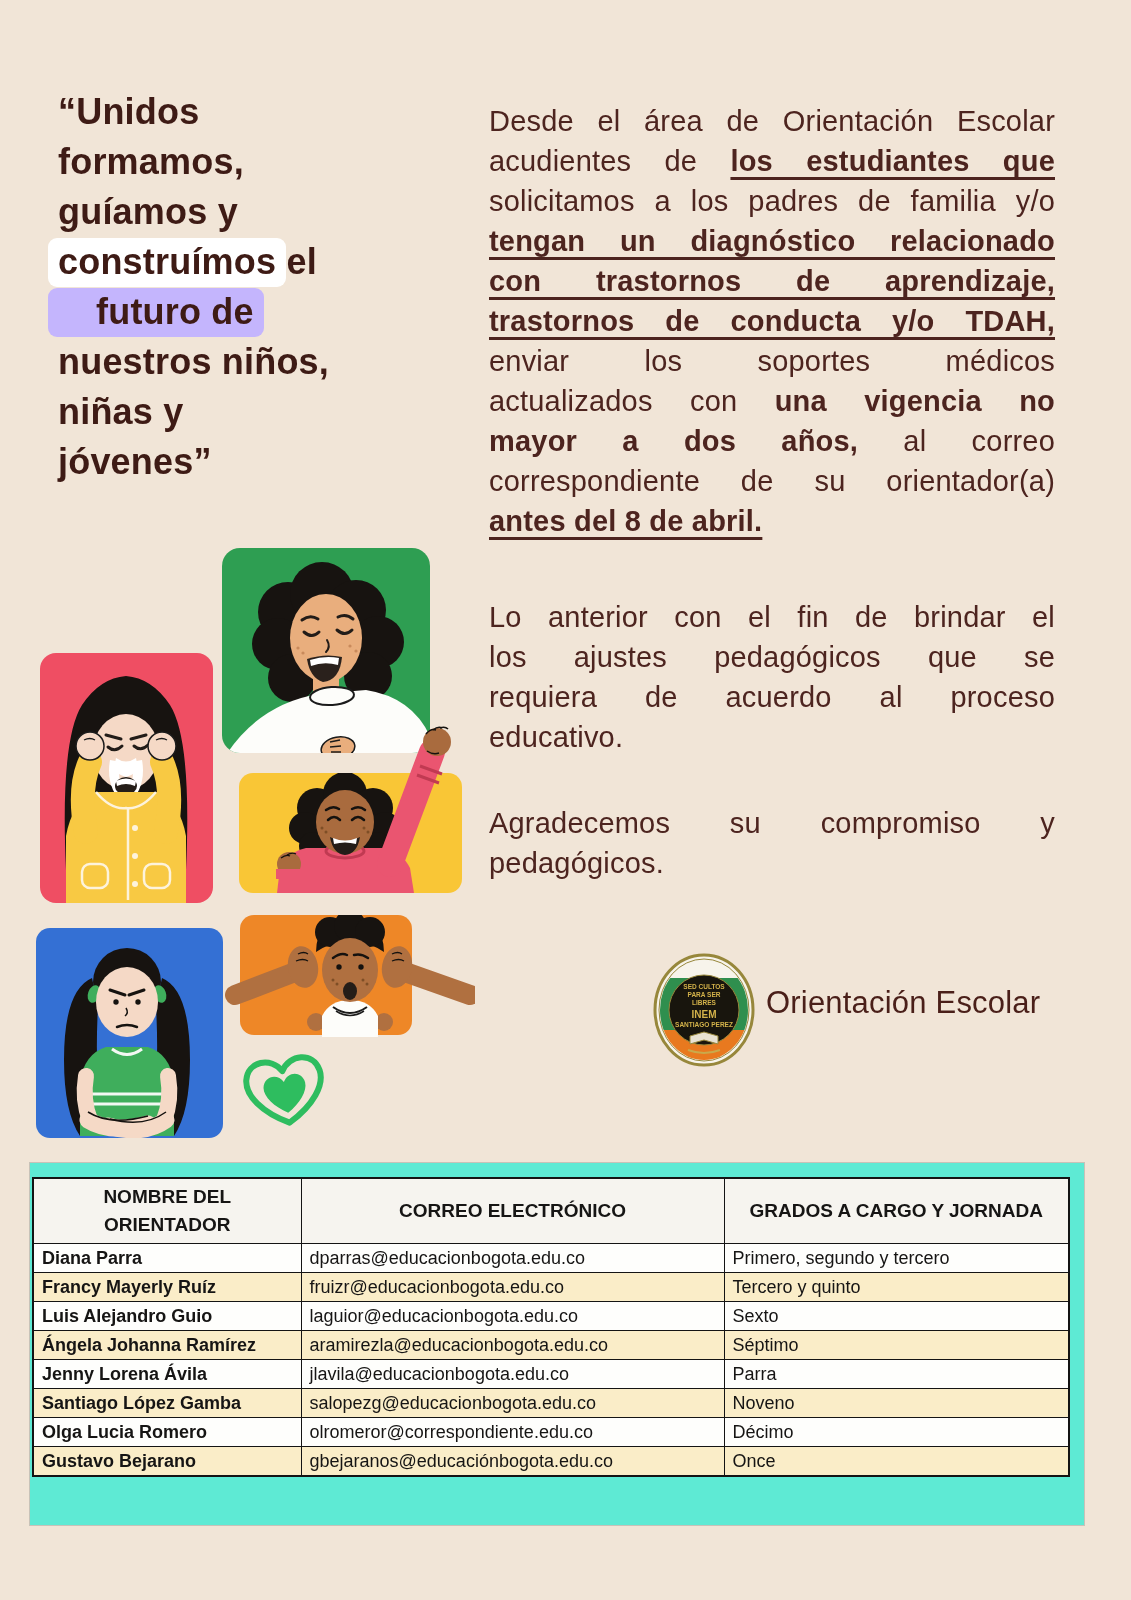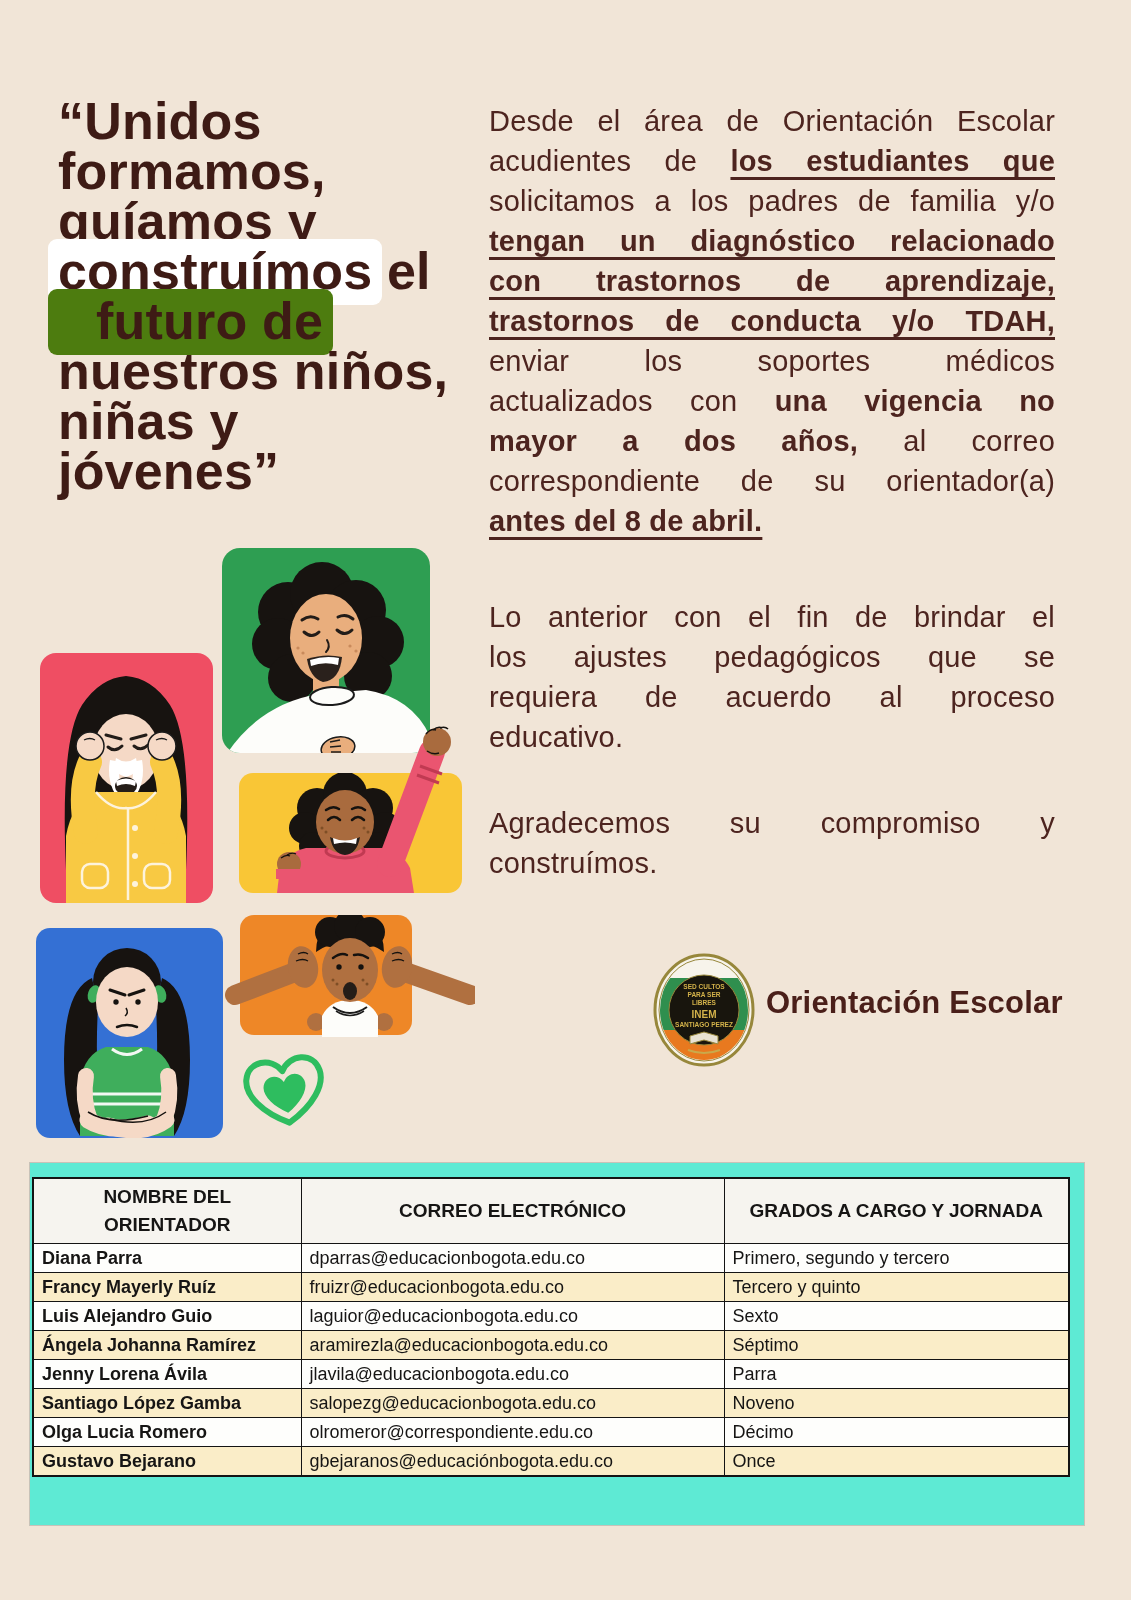--- a/index.html
+++ b/index.html
@@ -1,39 +1,39 @@
 <!DOCTYPE html>
 <html><head>
 <meta charset="utf-8">
 <style>
   html,body{margin:0;padding:0;}
   .page{position:relative;width:1131px;height:1600px;background:#F1E5D7;
         font-family:"Liberation Sans","DejaVu Sans",sans-serif;overflow:hidden;}
 
   
-  .quote{position:absolute;left:58px;top:96px;width:412px;
-         font-size:52px;line-height:50px;font-weight:700;letter-spacing:.2px;}
+  .quote{position:absolute;left:58px;top:87px;width:412px;
+         font-size:36px;line-height:50px;font-weight:700;letter-spacing:.2px;}
   .qline{white-space:nowrap;}
   .hl{border-radius:9px;padding:3px 10px 5px;margin:0 -10px;}
 
   
   .body-text{position:absolute;left:483px;top:95px;width:578px;
              font-size:29px;line-height:40px;letter-spacing:.2px;}
   .para{margin:6px;}
   .para.p2{margin-top:56px;}
   .para.p3{margin-top:46px;}
   .bline{white-space:normal;}
   .bline.just{text-align:justify;text-align-last:justify;}
   .bline.last{text-align:left;}
   .b{font-weight:700;}
   .u{text-decoration:underline;text-decoration-thickness:3px;text-underline-offset:6px;}
 
   
   .logo{position:absolute;left:652px;top:952px;}
-  .brand-label{position:absolute;left:766px;top:985px;font-size:31px;font-weight:700;letter-spacing:.2px;}
+  .brand-label{position:absolute;left:766px;top:985px;font-size:31px;font-weight:400;letter-spacing:.2px;}
 
   
   .illus{position:absolute;left:30px;top:520px;}
 
   
   .table-wrap{position:absolute;left:29px;top:1162px;width:1056px;height:364px;
               background:#5eead4;border:1px solid #C8C2B8;box-sizing:border-box;
               padding:14px 2px 0;}
   .grid{border-collapse:collapse;width:1036px;table-layout:fixed;
         font-size:18px;color:#161514;border:2px solid #141414;}
@@ -47,21 +47,21 @@
 </head>
 <body>
 
 <div class="page" style="background: rgb(241, 229, 215);">
 
   <div class="quote" style="color: rgb(62, 27, 21);">
       <div class="qline">“Unidos</div>
       <div class="qline">formamos,</div>
       <div class="qline">guíamos y</div>
       <div class="qline"><span class="hl" style="background: #ffffff;">construímos</span> el</div>
-      <div class="qline"><span class="hl" style="background: #4d7c0f; padding-left: 48px;">futuro de</span></div>
+      <div class="qline"><span class="hl" style="background: #c4b5fd; padding-left: 48px;">futuro de</span></div>
       <div class="qline">nuestros niños,</div>
       <div class="qline">niñas y</div>
       <div class="qline">jóvenes”</div>
     </div>
 
   <div class="body-text" style="color: rgb(77, 36, 31);">
       <div class="para">
         <div class="bline just"><span>Desde el área de Orientación Escolar</span></div>
         <div class="bline just"><span>acudientes de </span><span class="b u">los estudiantes que</span></div>
         <div class="bline just"><span>solicitamos a los padres de familia y/o</span></div>
@@ -75,21 +75,21 @@
         <div class="bline last"><span class="b u">antes del 8 de abril.</span></div>
       </div>
       <div class="para p2">
         <div class="bline just"><span>Lo anterior con el fin de brindar el</span></div>
         <div class="bline just"><span>los ajustes pedagógicos que se</span></div>
         <div class="bline just"><span>requiera de acuerdo al proceso</span></div>
         <div class="bline last"><span>educativo.</span></div>
       </div>
       <div class="para p3">
         <div class="bline just"><span>Agradecemos su compromiso y</span></div>
-        <div class="bline last"><span>construímos.</span></div>
+        <div class="bline last"><span>pedagógicos.</span></div>
       </div>
     </div>
 
   <svg class="illus" width="445" height="620" viewBox="0 0 445 620">
     <defs>
       <clipPath id="cG">
           <rect x="192" y="28" width="208" height="205" rx="18"></rect>
         </clipPath>
       <clipPath id="cR">
           <rect x="10" y="133" width="173" height="250" rx="16"></rect>

